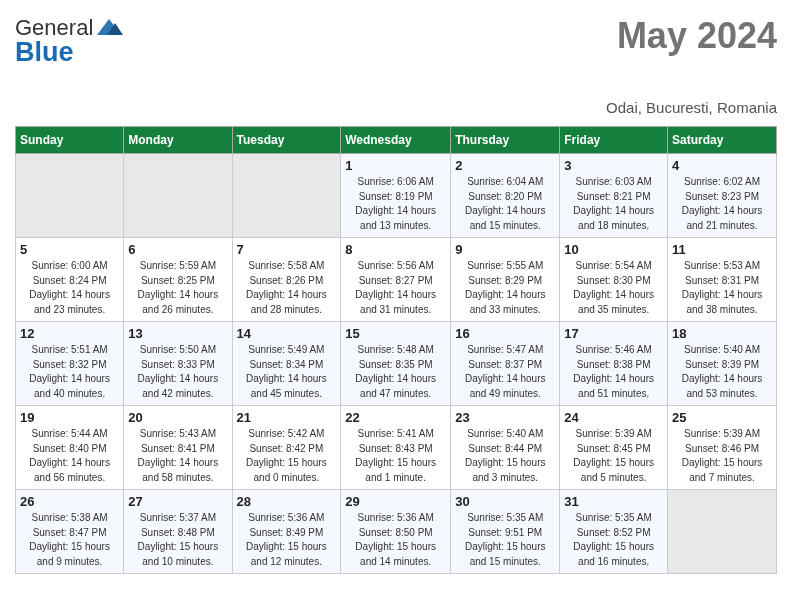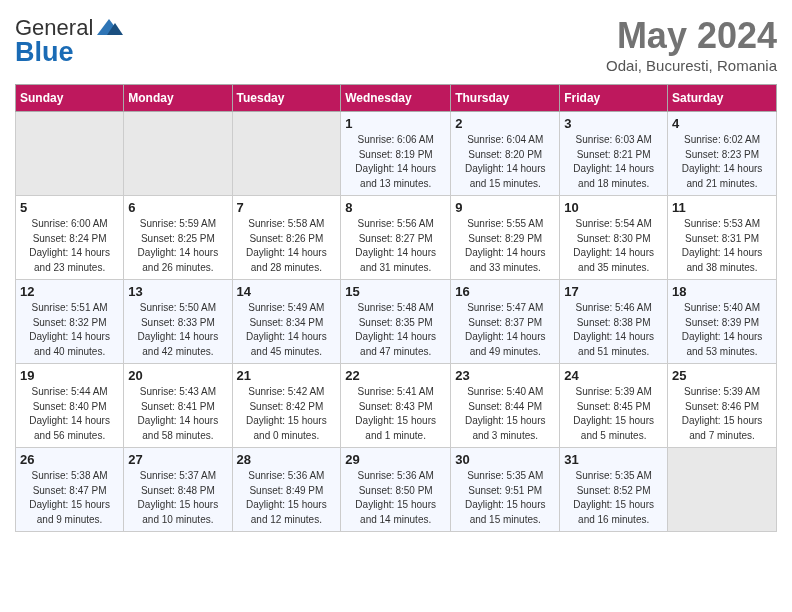--- a/index.html
+++ b/index.html
@@ -39,28 +39,29 @@
       text-align: right;
     }
     .month-year {
       font-size: 36px;
       font-weight: bold;
       color: #737373;
     }
     .location {
       font-size: 15px;
       color: #555;
+      margin-top: 42px;
     }
     table {
       width: 100%;
       border-collapse: collapse;
       font-size: 10.5px;
     }
     thead tr th {
-      background-color: #be185d;
+      background-color: #15803d;
       color: #fff;
       padding: 6px 4px;
       text-align: left;
       font-size: 12px;
       border: 1px solid #aaa;
     }
     tbody tr td {
       border: 1px solid #ccc;
       vertical-align: top;
       padding: 4px 4px;

